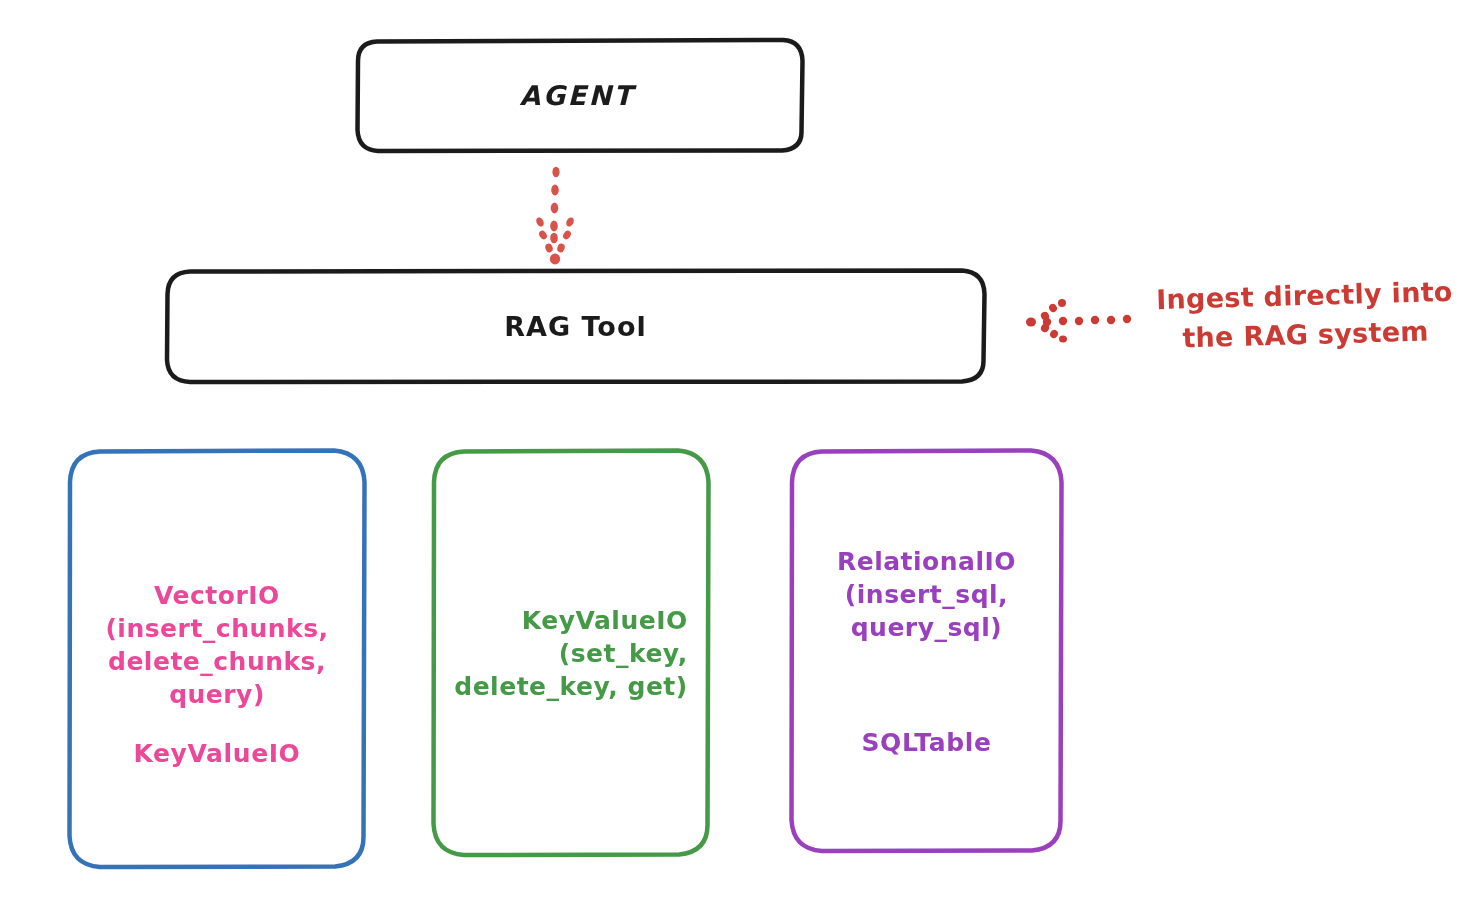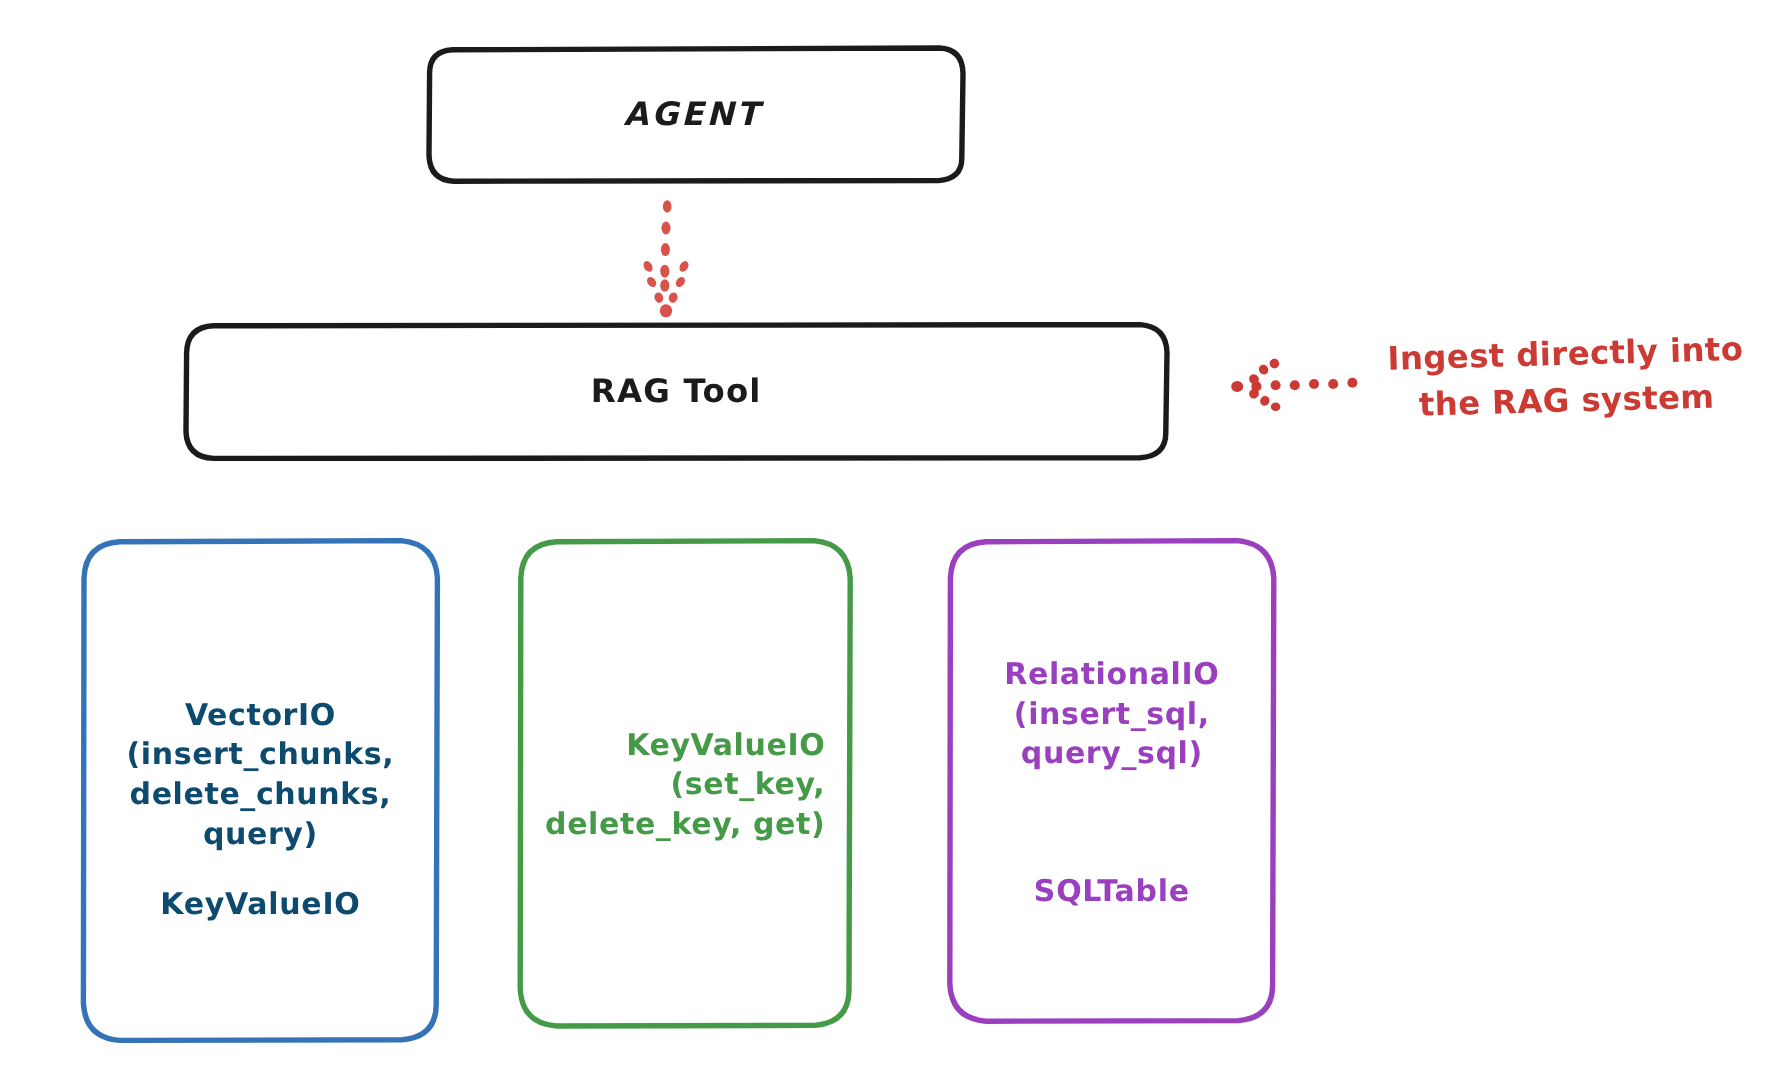--- a/index.html
+++ b/index.html
@@ -56,21 +56,21 @@
     font-style: italic;
     font-weight: bold;
     font-size: 27px;
     color: #1b1b1b;
     letter-spacing: 2.5px;
     transform: skewX(-3deg);
   }
 
   
   #rag-tool-node {
-    left: 152px;
+    left: 164px;
     top: 268px;
     width: 823px;
     height: 117px;
   }
   #rag-tool-node .node-label {
     font-family: "DejaVu Sans", sans-serif;
     font-size: 27px;
     font-weight: 600;
     color: #1b1b1b;
     letter-spacing: 1px;
@@ -93,21 +93,21 @@
     letter-spacing: 0.6px;
   }
 
   #vector-io-node {
     left: 66px;
     top: 448px;
     width: 302px;
     height: 422px;
   }
   #vector-io-node .node-label,
-  #vector-io-node .io-sub { color: #0c4a6e; margin-top: 28px; }
+  #vector-io-node .io-sub { color: #ec4899; margin-top: 28px; }
 
   #keyvalue-io-node {
     left: 430px;
     top: 448px;
     width: 282px;
     height: 410px;
     text-align: right;
   }
   #keyvalue-io-node .node-label,
   #keyvalue-io-node .io-sub { color: #449a46; }

